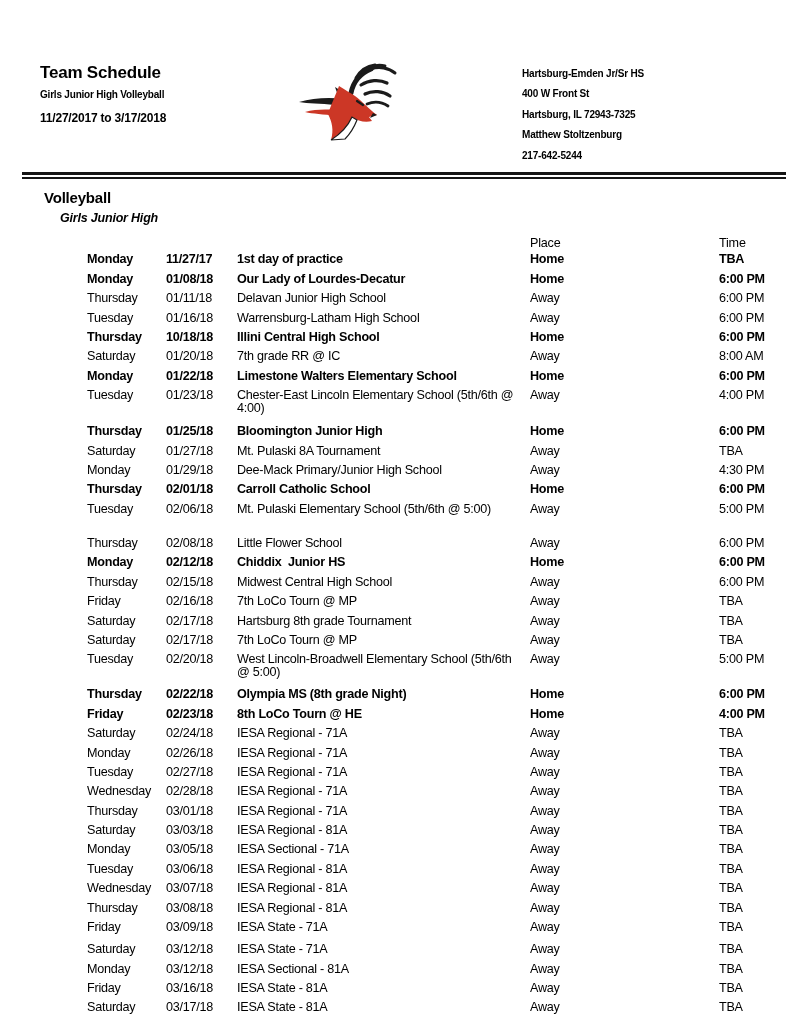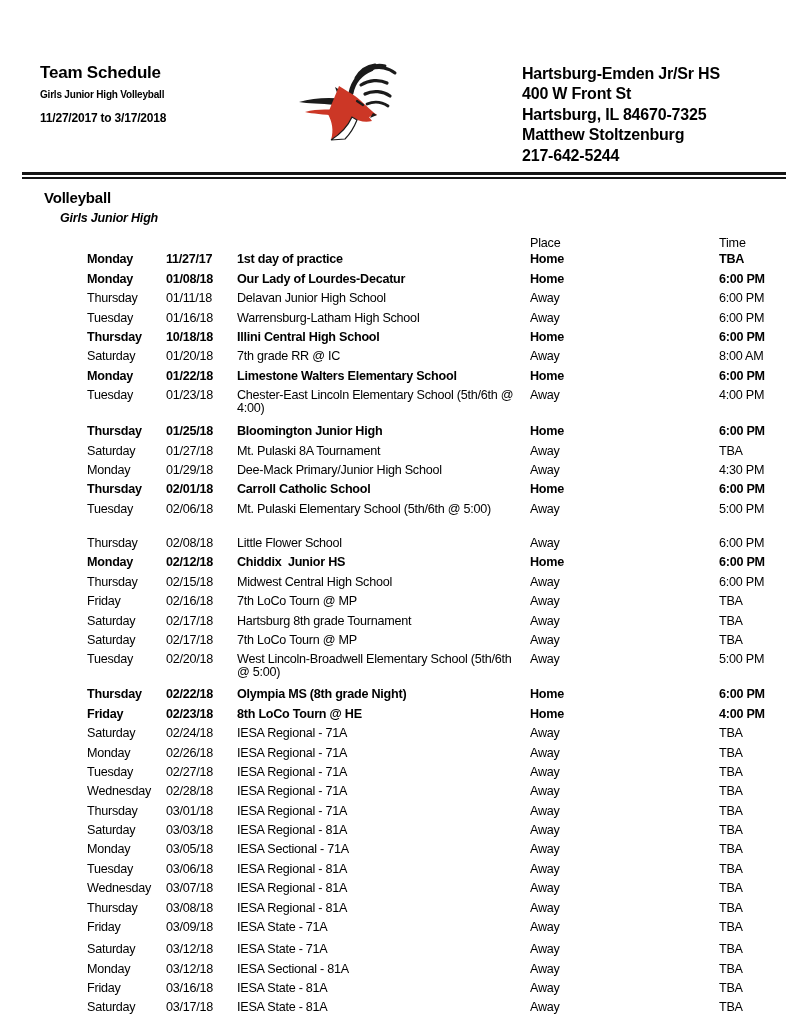--- a/index.html
+++ b/index.html
@@ -10,21 +10,21 @@
     font-family:"Liberation Sans","DejaVu Sans",sans-serif;
     color:#000;
     overflow:hidden;
     margin-top:48px;
   }
   
   .hdr-left{position:absolute;left:40px;top:14px;}
   .hdr-title{font-size:17px;font-weight:bold;line-height:21px;letter-spacing:-0.2px;}
   .hdr-subtitle{font-size:10px;font-weight:bold;line-height:20px;margin-top:2px;letter-spacing:-0.2px;}
   .hdr-daterange{font-size:12px;font-weight:bold;line-height:20px;margin-top:3px;letter-spacing:-0.2px;}
-  .hdr-right{position:absolute;left:522px;top:16px;font-size:16px;font-weight:bold;line-height:20.4px;letter-spacing:-0.2px;}
+  .hdr-right{position:absolute;left:522px;top:16px;font-size:10px;font-weight:bold;line-height:20.4px;letter-spacing:-0.2px;}
   .logo{position:absolute;left:298px;top:12px;width:104px;height:86px;}
   .logo svg{width:100%;height:100%;}
   
   .double-rule{position:absolute;left:22px;top:124px;width:764px;}
   .rule-thick{height:3px;background:#141414;}
   .rule-gap{height:2px;background:transparent;}
   .rule-thin{height:1.6px;background:#141414;}
   
   .main{position:absolute;left:0;top:138px;width:800px;}
   .sport-heading{font-size:15px;font-weight:bold;line-height:18px;margin:3px 0 0 44px;letter-spacing:-0.2px;}
@@ -81,21 +81,21 @@
 
       <path d="M59 41 L65 45" stroke="#1b1b1b" stroke-width="2.2" stroke-linecap="round"></path>
 
       <path d="M75 53 L79 55 L72 58 Z" fill="#1b1b1b"></path>
     </svg>
   </div>
 
   <div class="hdr-right">
     <div>Hartsburg-Emden Jr/Sr HS</div>
     <div>400 W Front St</div>
-    <div>Hartsburg, IL 84670-7325</div>
+    <div>Hartsburg, IL 72943-7325</div>
     <div>Matthew Stoltzenburg</div>
     <div>217-642-5244</div>
   </div>
 
   <div class="double-rule">
     <div class="rule-thick"></div>
     <div class="rule-gap"></div>
     <div class="rule-thin"></div>
   </div>
 

